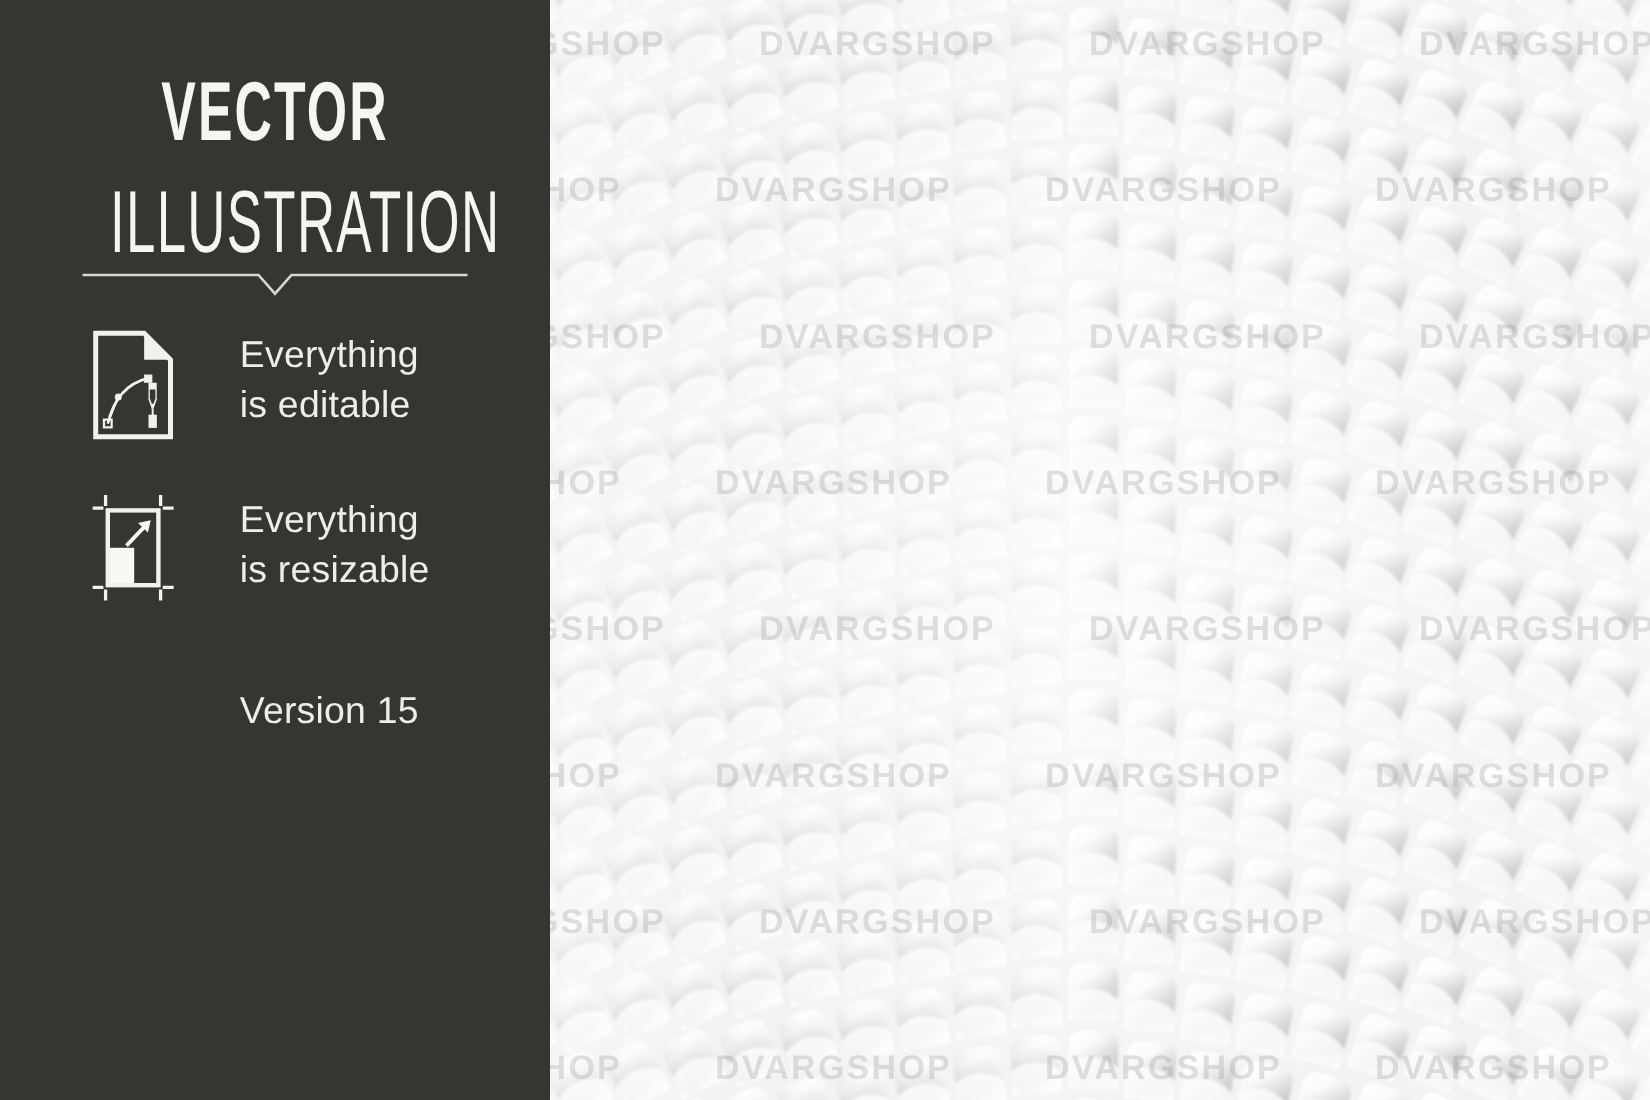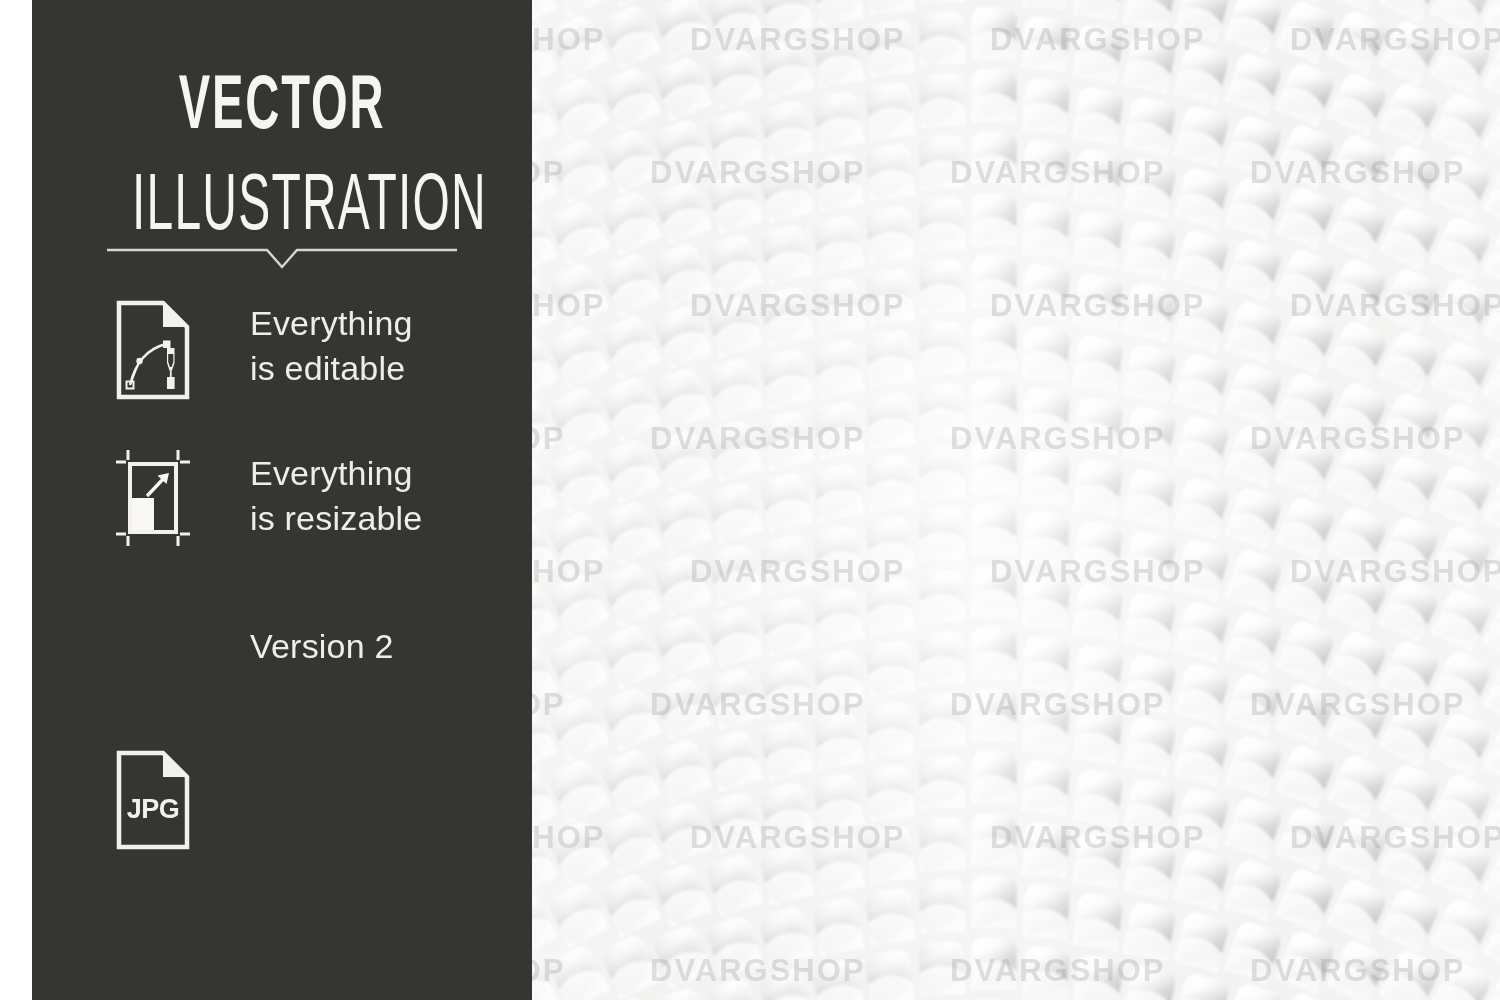--- a/index.html
+++ b/index.html
@@ -51,21 +51,20 @@
       linear-gradient(to right, rgba(255,255,255,.30) 0%, rgba(255,255,255,0) 18%, rgba(255,255,255,0) 82%, rgba(255,255,255,.22) 100%);
     pointer-events:none;
   }
 
   
   .dark-panel {
     position:absolute; left:0; top:0;
     width:500px; height:1000px;
     background:#353632;
     overflow:hidden;
-    margin-left:32px;
   }
 
   .title-block {
     position:absolute; left:0; top:0; width:500px;
   }
   .title-main, .title-sub {
     color:#f6f5f1;
     text-align:center;
     font-family:"Liberation Sans", sans-serif;
     font-weight:400;
@@ -2331,28 +2330,21 @@
 
             <line x1="31" y1="46" x2="50" y2="26" stroke="#f9f8f5" stroke-width="3.4"></line>
             <path d="M53 23 L41.5 25.5 L50.5 34 Z" fill="#f9f8f5"></path>
           </svg>
         </div>
         <div class="feature-label two-line">Everything
 is resizable</div>
       </div>
 
       <div class="feature-row">
-        <div class="feature-label one-line">Version 2</div>
+        <div class="feature-label one-line">Version 15</div>
       </div>
 
       <div class="feature-row">
-        <div class="feature-icon">
-          <svg width="74" height="100" viewBox="0 0 74 100">
-            <path d="M3 3 H47 L71 27 V97 H3 Z" fill="none" stroke="#f2f1ed" stroke-width="4.5"></path>
-            <path d="M47 3 L71 27 H47 Z" fill="#f2f1ed"></path>
-            <text x="37" y="68" text-anchor="middle" font-family="Liberation Sans, sans-serif" font-size="27" font-weight="700" fill="#f2f1ed" letter-spacing="-0.5">JPG</text>
-          </svg>
-        </div>
       </div>
 
     </div>
   </div>
 </div>
 
 </body></html>

